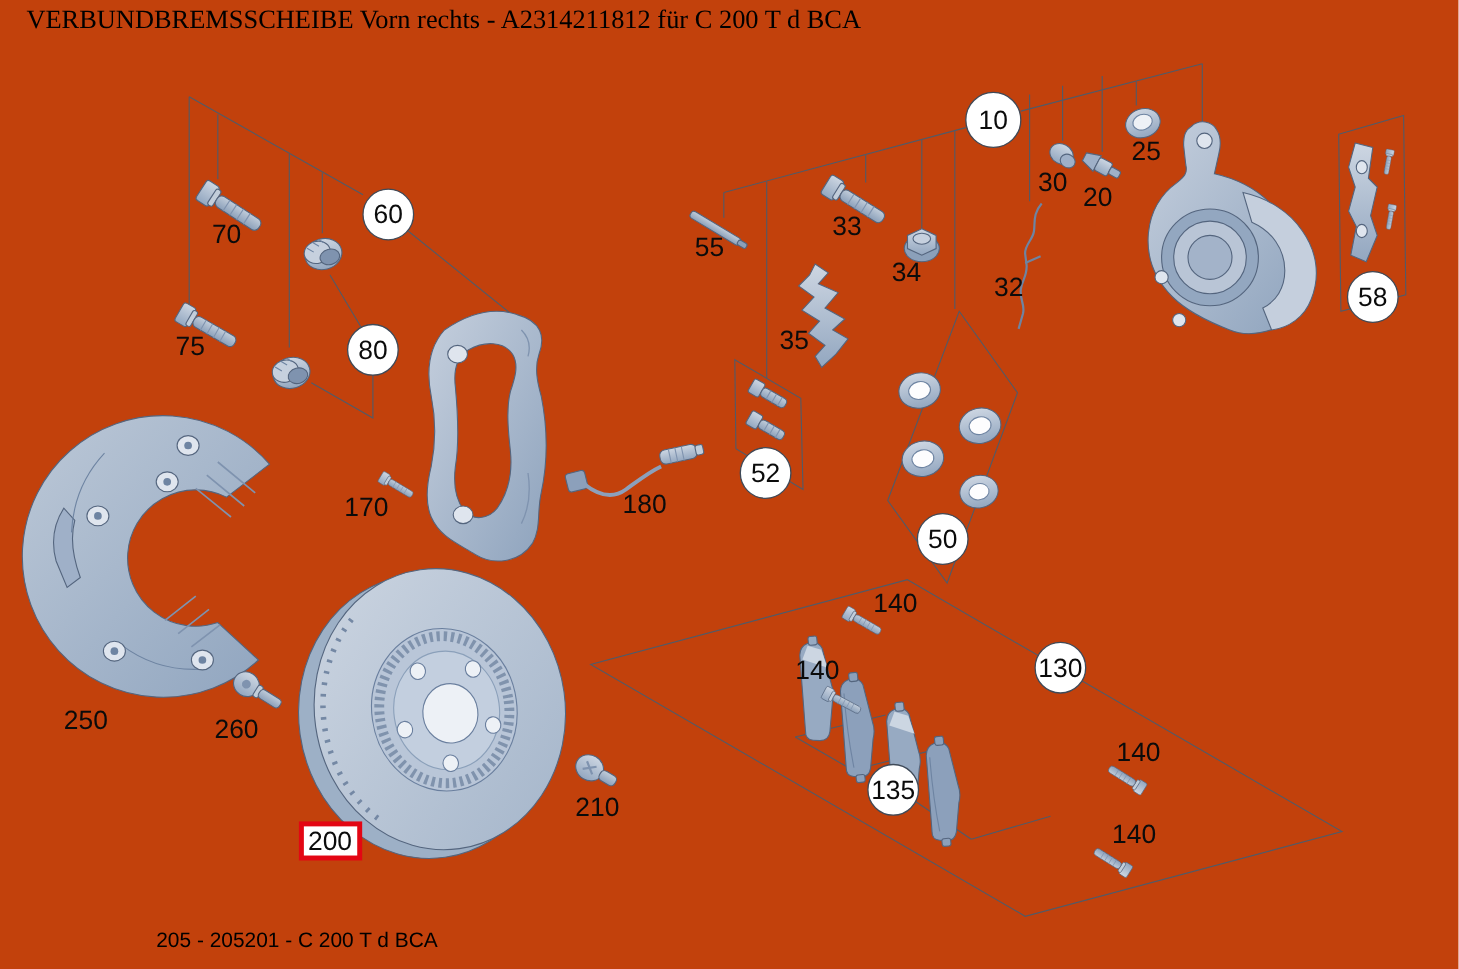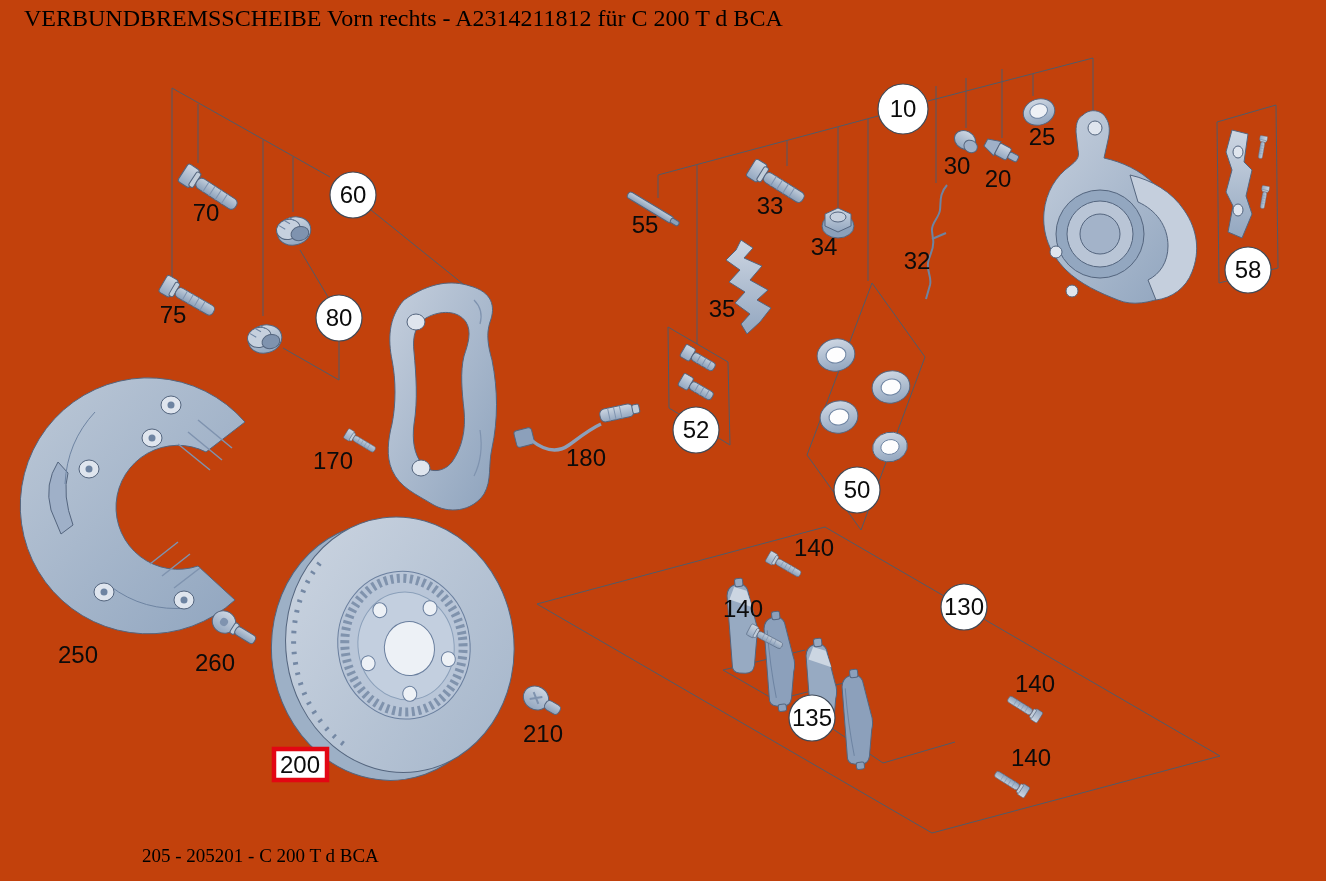--- a/index.html
+++ b/index.html
@@ -1,20 +1,20 @@
 <!DOCTYPE html>
 <html><head>
 <meta charset="utf-8">
 <style>
   html,body{margin:0;padding:0;background:#ffffff;}
   .stage{position:relative;width:1326px;height:881px;background:#c2410c;overflow:hidden;
          font-family:"Liberation Sans",sans-serif;}
   .title{position:absolute;left:24px;top:5px;font-family:"Liberation Serif","DejaVu Serif",serif;
          font-size:24px;color:#000;white-space:nowrap;}
-  .footer{position:absolute;left:142px;top:845px;font-family:Liberation Serif, serif;
+  .footer{position:absolute;left:142px;top:845px;font-family:Liberation Sans, sans-serif;
           font-size:19px;color:#000;white-space:nowrap;}
   svg{position:absolute;left:0;top:0;}
   svg text{font-family:"Liberation Sans",sans-serif;font-size:24px;fill:#0b0b0b;}
   .ln{stroke:#505b69;stroke-width:1;fill:none;}
   .bx{stroke:#505b69;stroke-width:1;fill:none;}
   .co circle{fill:#ffffff;stroke:#3f4a58;stroke-width:1.2;}
   .co text{text-anchor:middle;}
   .pl{text-anchor:middle;}
   .pt{stroke:#54657e;stroke-width:1;}
 </style>

